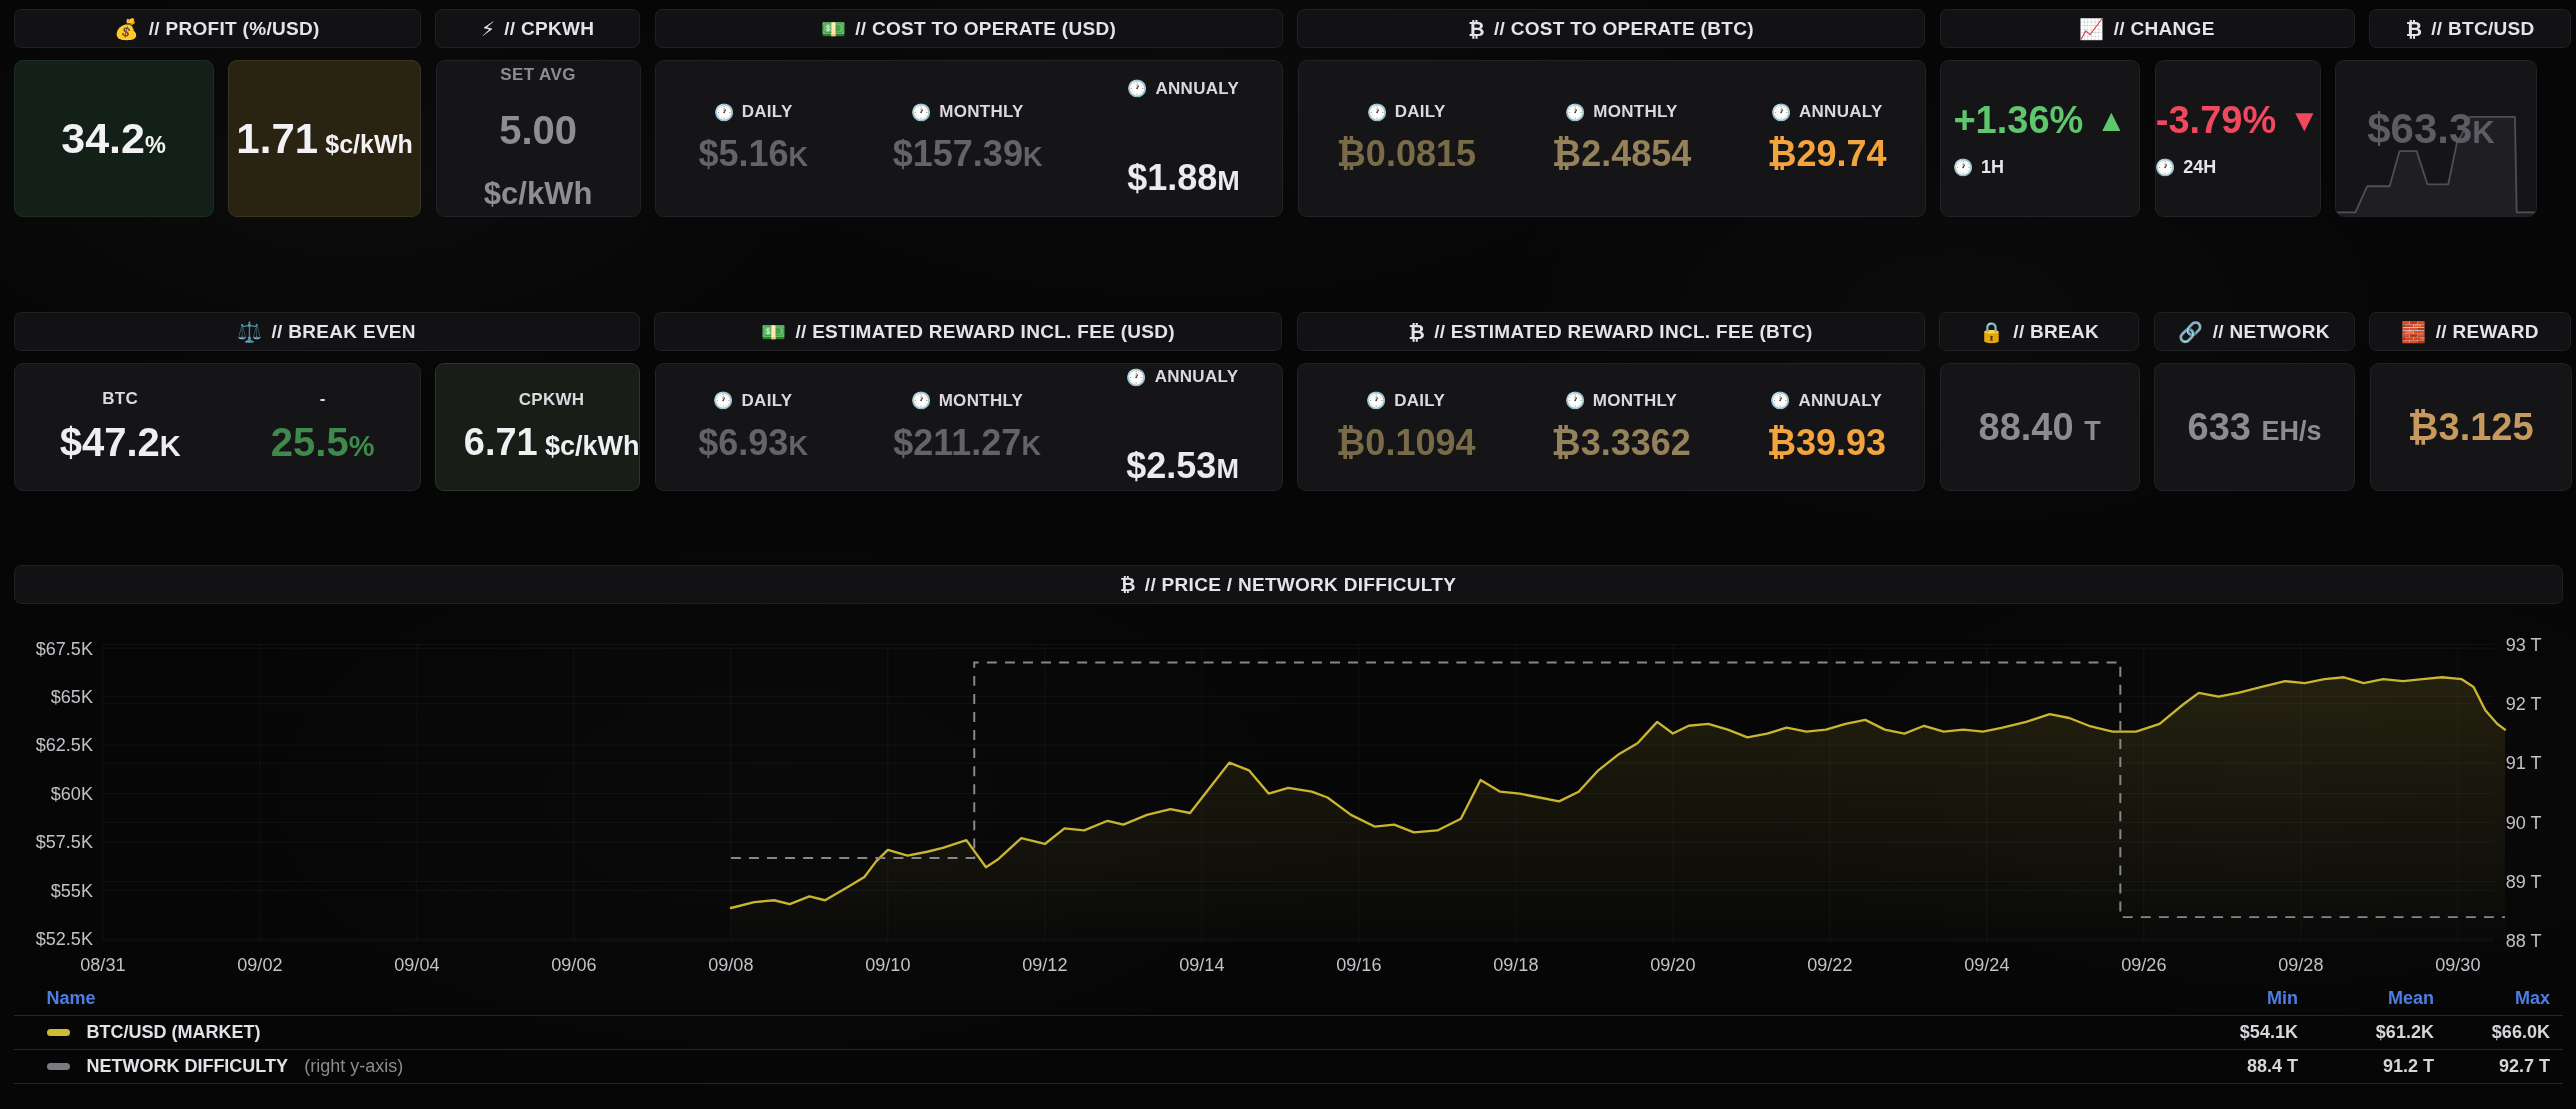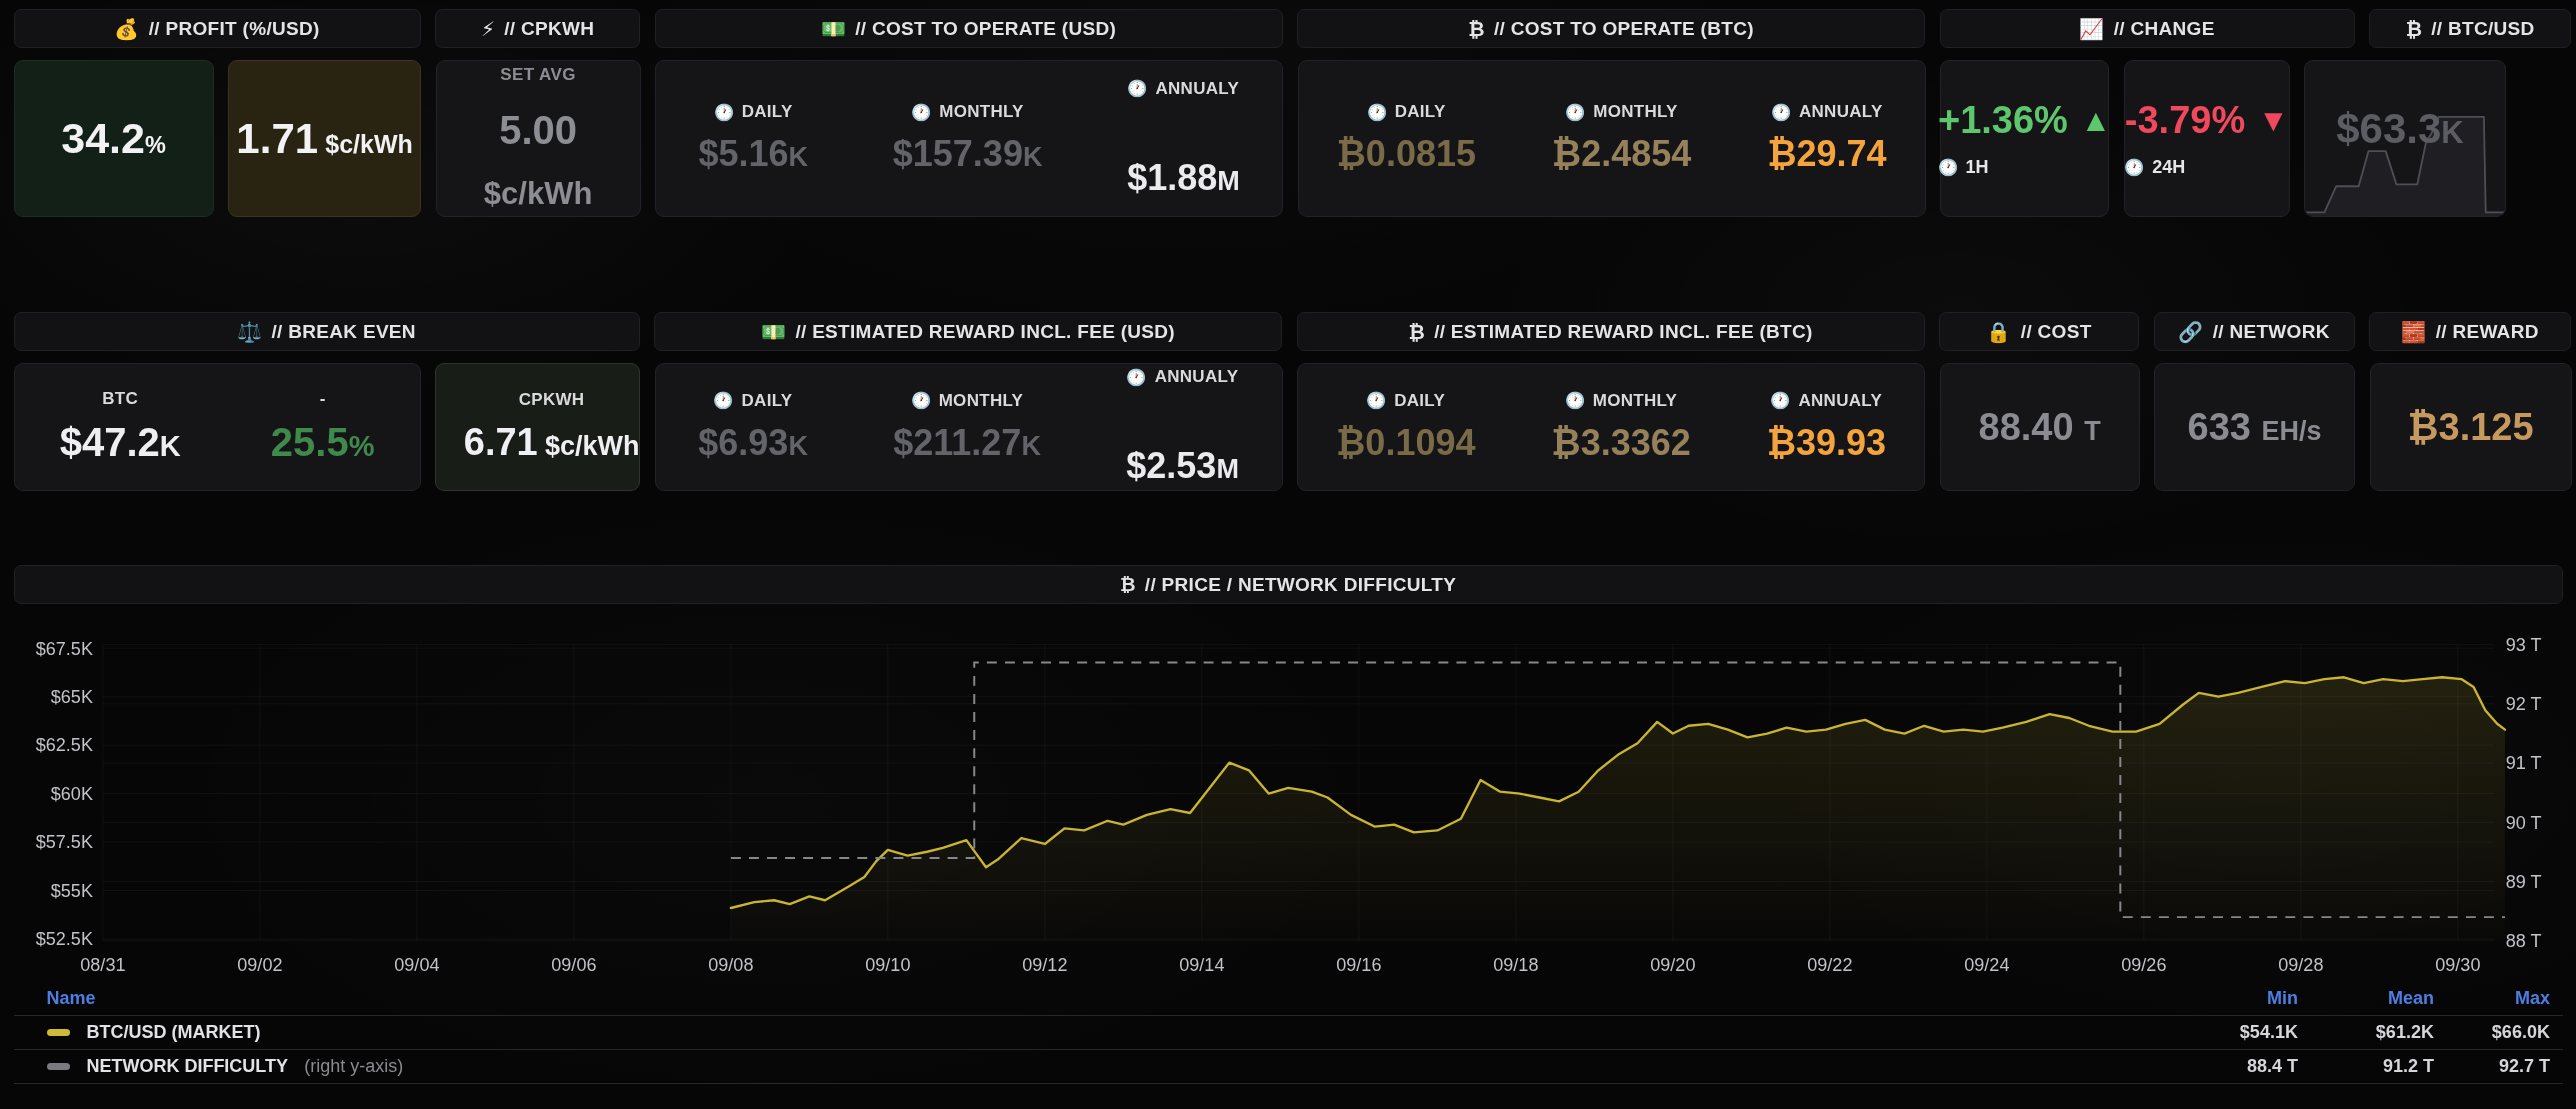--- a/index.html
+++ b/index.html
@@ -175,21 +175,21 @@
         </div>
         <div class="metric">
           <div class="mlabel">
               <span class="clock">🕐</span>
               <span>ANNUALY</span>
             </div>
           <div class="mval t-b3"><span>₿29.74</span></div>
         </div>
       </div>
     </div>
-    <div class="card" style="width:169px;">
+    <div class="card" style="width:200px;">
       <div class="chgblock">
         <div class="chg chg-up">
             <span>+1.36%</span>
             <span class="arrow">▲</span>
           </div>
         <div class="chg-sub">
             <span class="clock">🕐</span>
             <span>1H</span>
           </div>
       </div>
@@ -223,21 +223,21 @@
     <div class="hbar" style="width:628px;">
       <span class="hicon">💵</span>
       <span>// ESTIMATED REWARD INCL. FEE (USD)</span>
     </div>
     <div class="hbar" style="width:628px;">
       <span class="hicon">₿</span>
       <span>// ESTIMATED REWARD INCL. FEE (BTC)</span>
     </div>
     <div class="hbar" style="width:200px;">
       <span class="hicon">🔒</span>
-      <span>// COST</span>
+      <span>// BREAK</span>
     </div>
     <div class="hbar" style="width:201px;">
       <span class="hicon">🔗</span>
       <span>// NETWORK</span>
     </div>
     <div class="hbar" style="width:202px;">
       <span class="hicon">🧱</span>
       <span>// REWARD</span>
     </div>
   </div>

